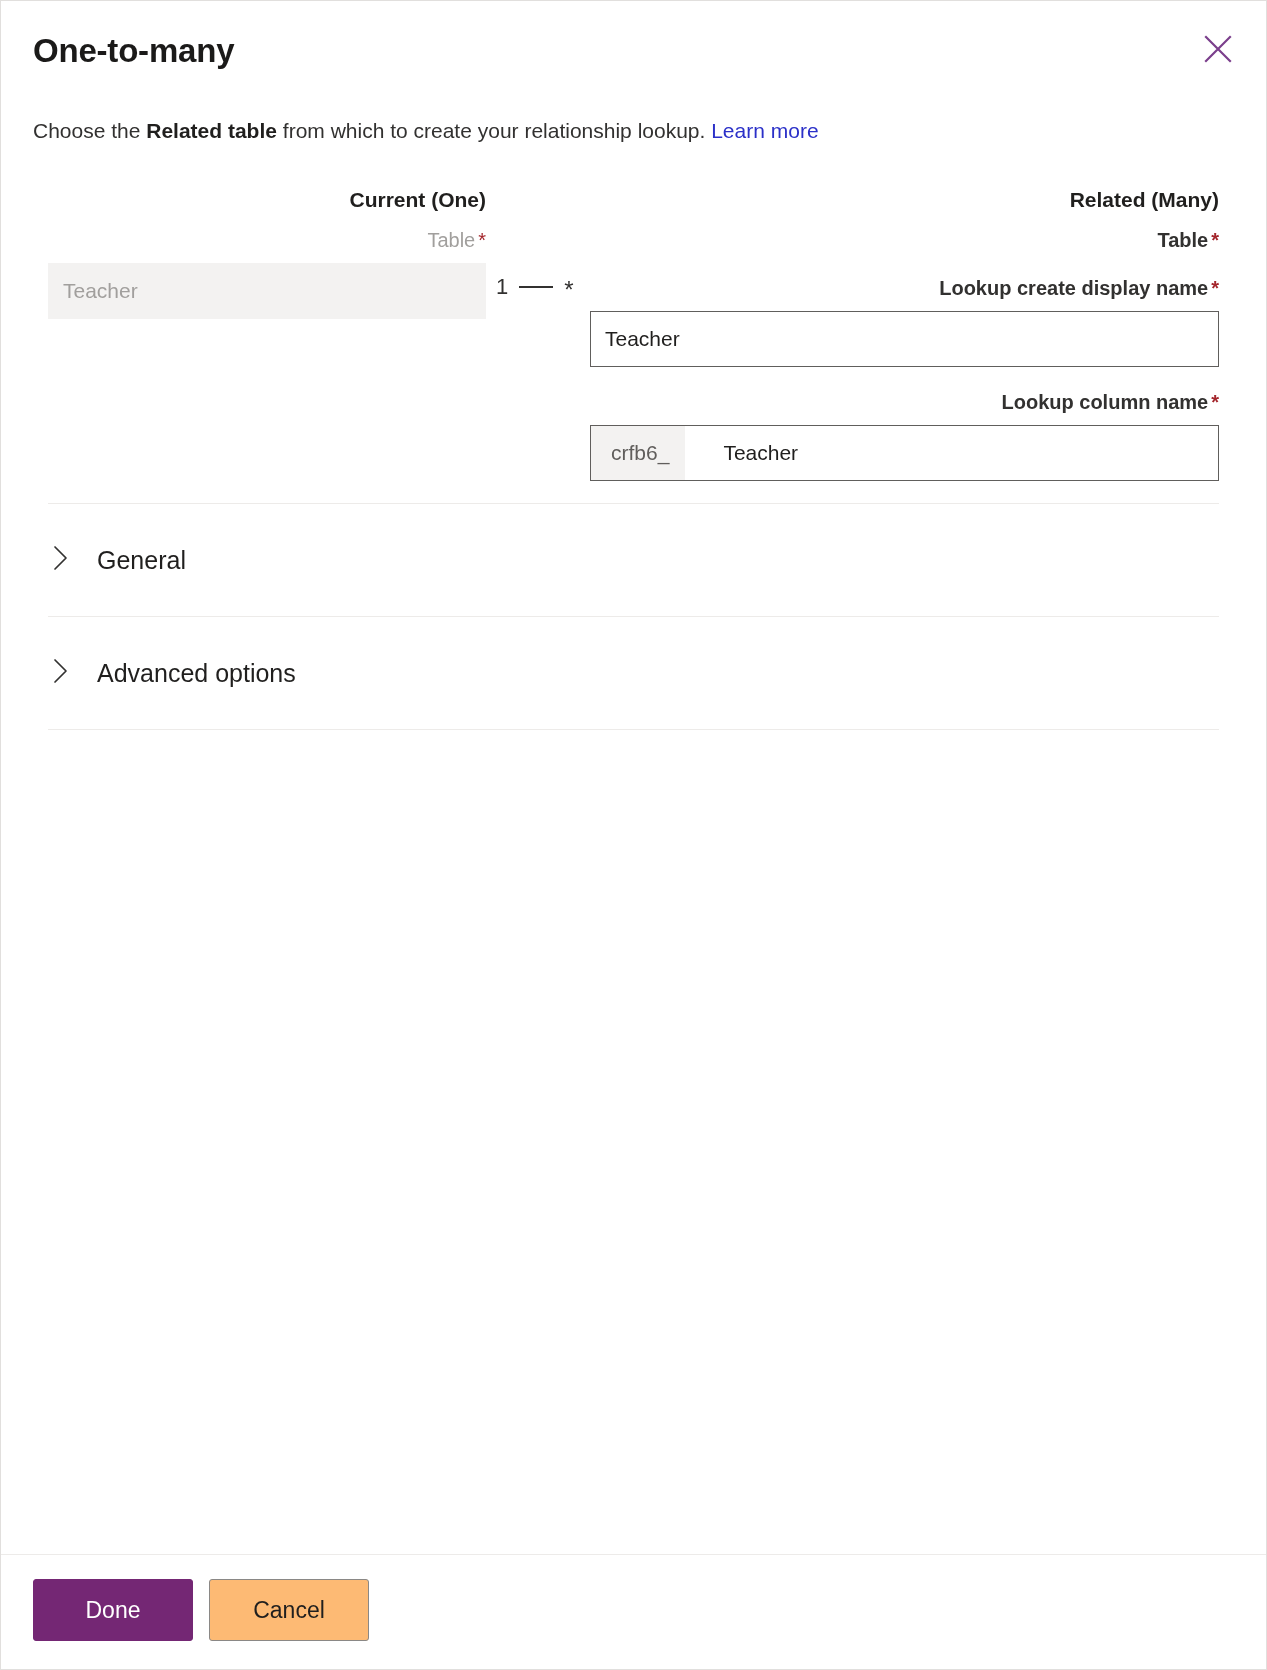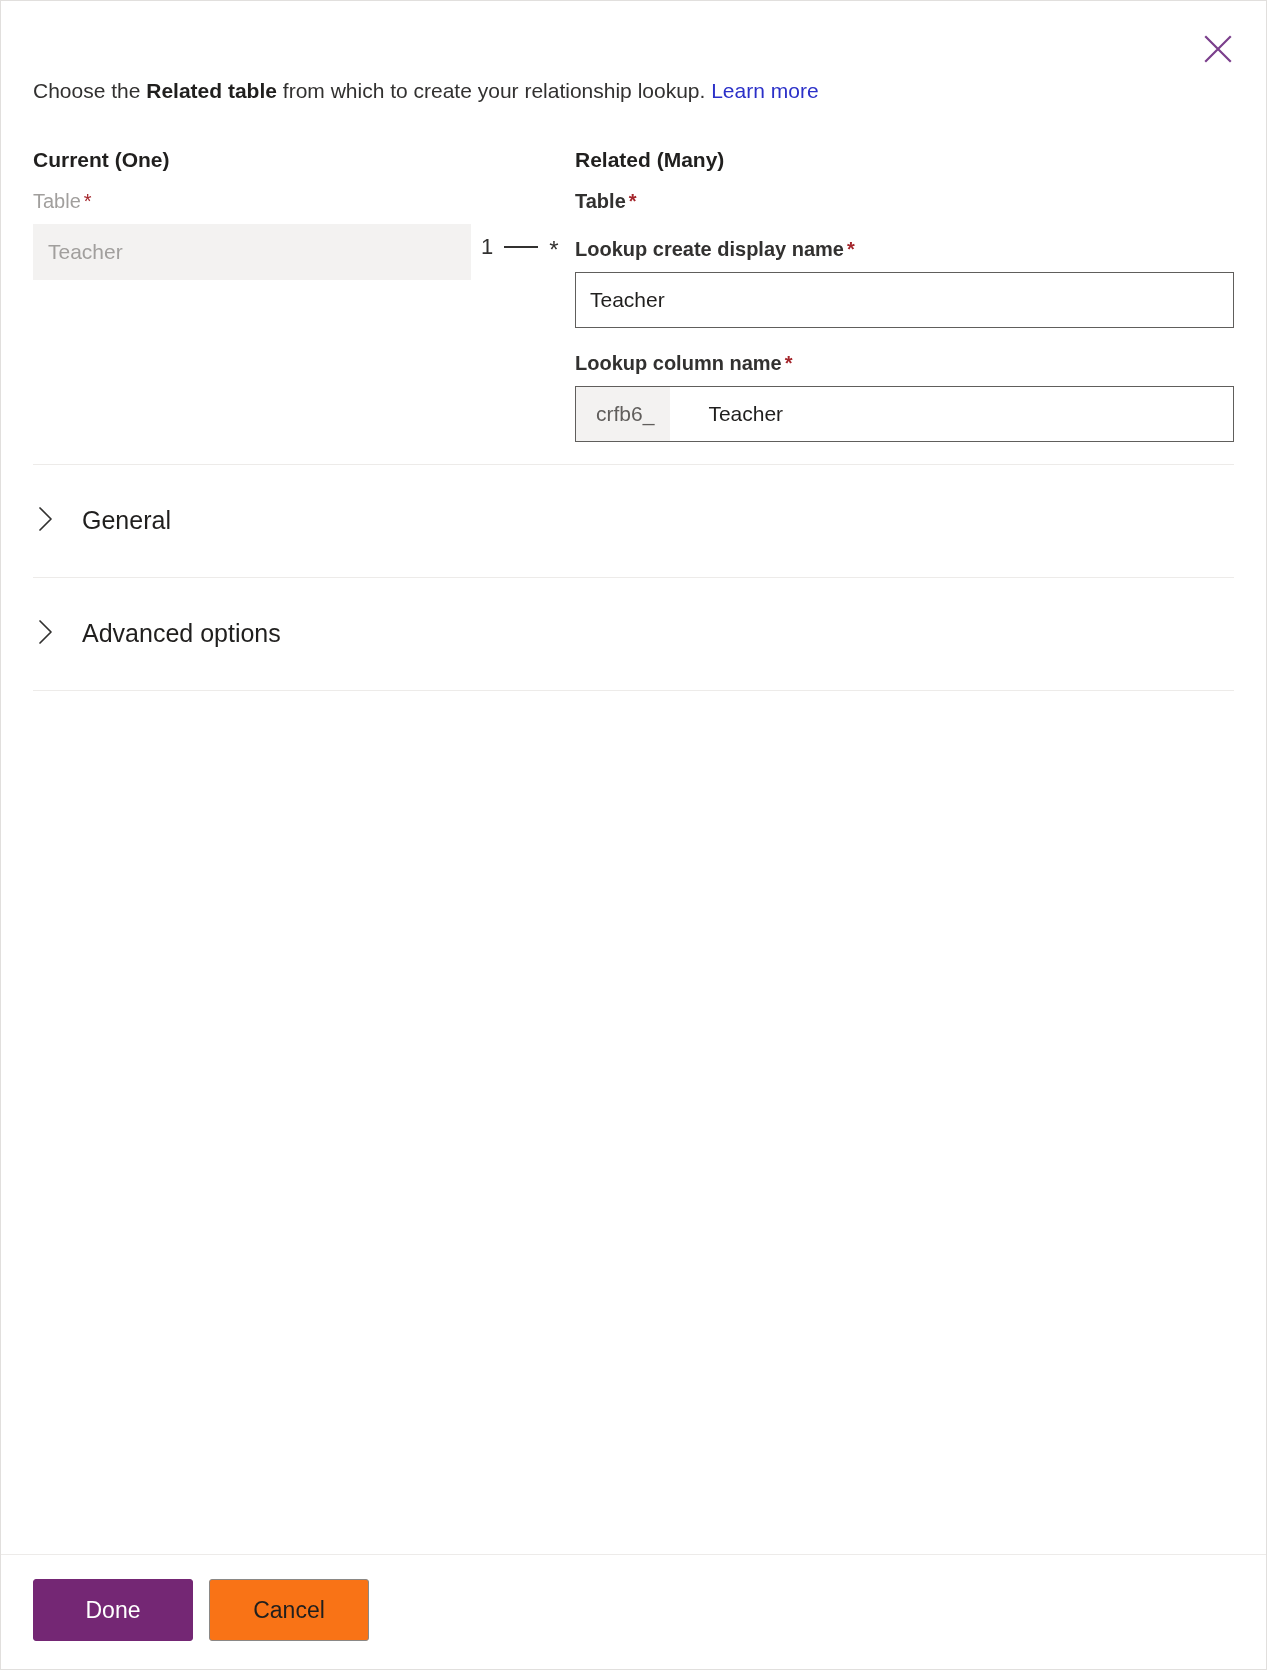--- a/index.html
+++ b/index.html
@@ -67,22 +67,23 @@
   .panel-subtitle .strong { font-weight: 700; color: #201f1e; }
   .learn-more {
     color: #2b30c8;
     text-decoration: none;
     cursor: pointer;
   }
 
   
   .panel-body {
     flex: 1 1 auto;
-    padding: 0 32px;
+    padding: 0 47px;
     overflow: hidden;
+    text-align: right;
   }
 
   .columns {
     display: flex;
     align-items: flex-start;
     margin-top: 42px;
   }
   .col-current { width: 438px; flex: 0 0 438px; }
   .col-spacer  { width: 104px; flex: 0 0 104px; position: relative; }
   .col-related { flex: 1 1 auto; }
@@ -227,31 +228,32 @@
     align-items: center;
     justify-content: center;
     padding: 0 26px;
   }
   .btn-primary {
     background: #742774;
     color: #ffffff;
     border: 1px solid #742774;
   }
   .btn-secondary {
-    background: #f97316;
+    background: #fdba74;
     color: #201f1e;
     border: 1px solid #8a8886;
   }
 </style>
 </head>
 <body>
 
 <div class="panel">
 
   <div class="panel-header">
+    <h1 class="panel-title">One-to-many</h1>
 
     <button class="close-button" aria-label="Close">
       <span>
         <svg width="30" height="30" viewBox="0 0 30 30" fill="none" xmlns="http://www.w3.org/2000/svg">
           <path d="M3 3 L27 27 M27 3 L3 27" stroke="#7B3F8C" stroke-width="2.2" stroke-linecap="square"></path>
         </svg>
       </span>
     </button>
 
     <p class="panel-subtitle"><span>Choose the </span><span class="strong">Related table</span><span> from which to create your relationship lookup. </span><a class="learn-more" href="#">Learn more</a></p>

